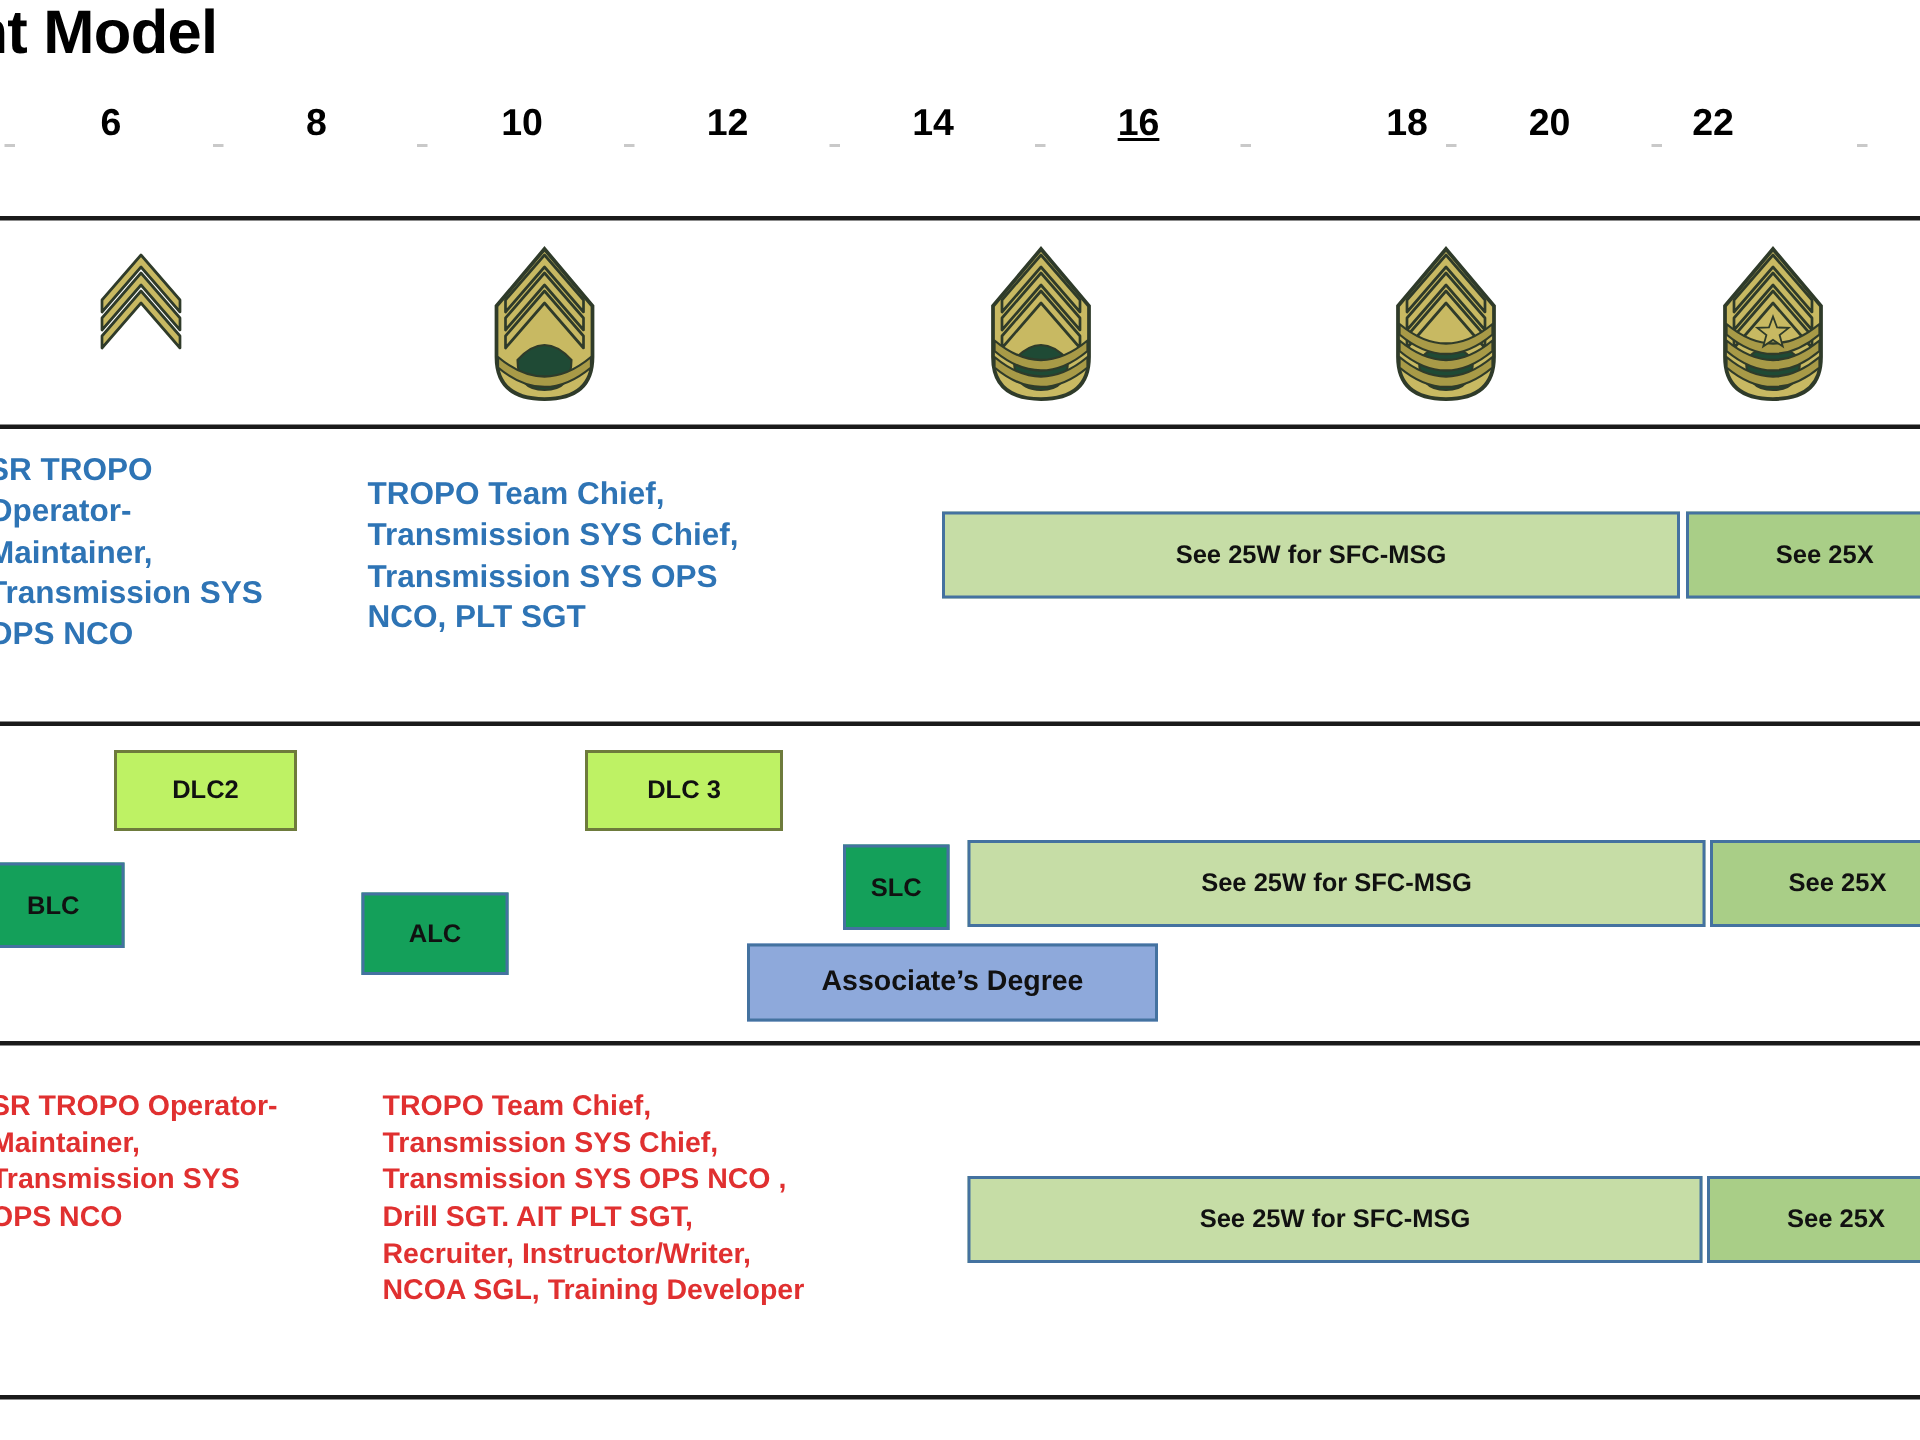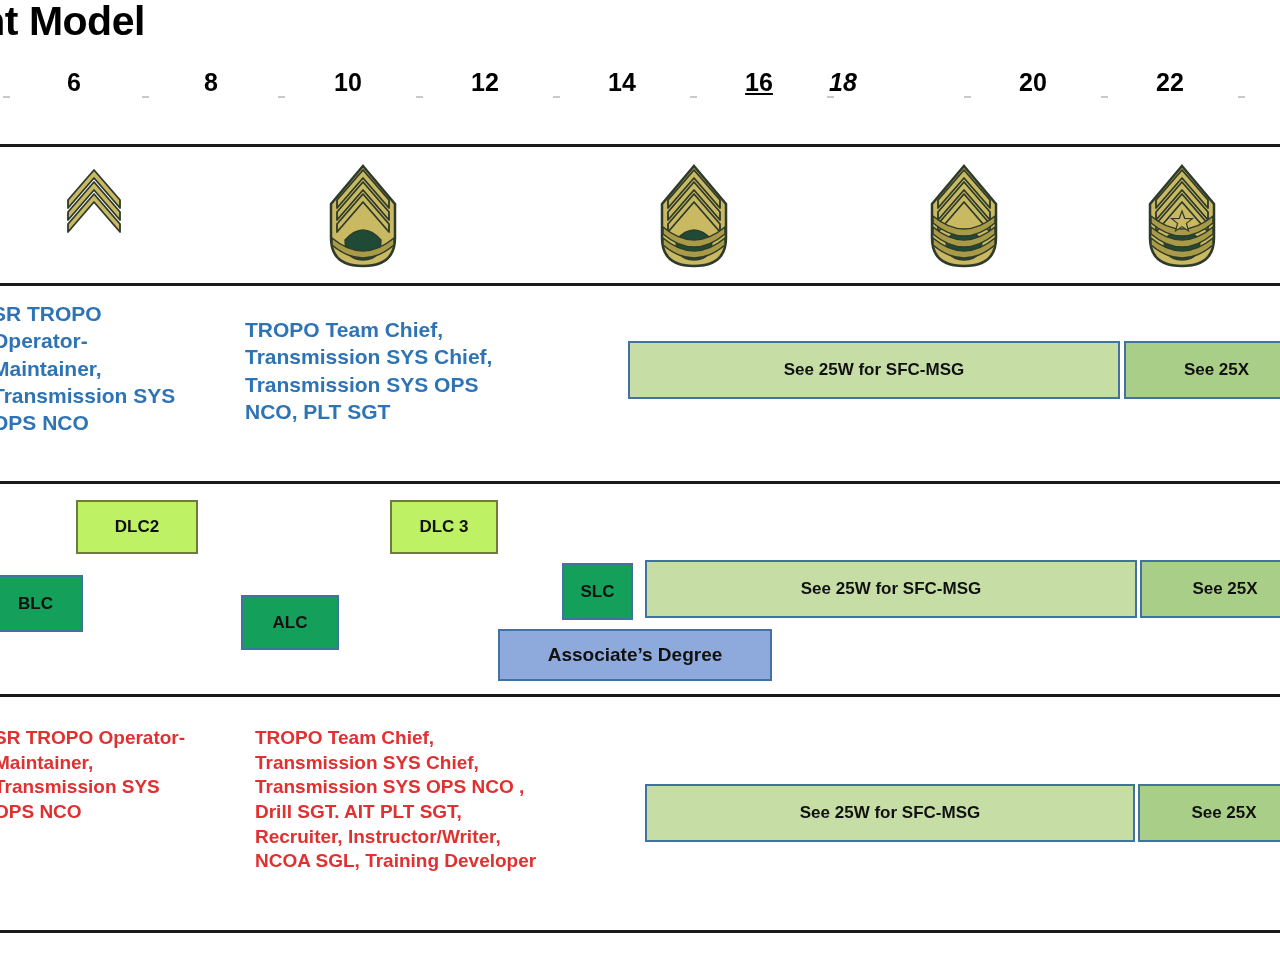--- a/index.html
+++ b/index.html
@@ -72,23 +72,23 @@
 
   <div class="title">ent Model</div>
 
   <div id="axis-layer">
       <div class="axis-label" style="left: 74px;">6</div>
       <div class="axis-label" style="left: 211px;">8</div>
       <div class="axis-label" style="left: 348px;">10</div>
       <div class="axis-label" style="left: 485px;">12</div>
       <div class="axis-label" style="left: 622px;">14</div>
       <div class="axis-label" style="left: 759px; text-decoration: underline;">16</div>
-      <div class="axis-label" style="left: 843px; font-style: italic;">18</div>
+      <div class="axis-label" style="left: 938px;">18</div>
       <div class="axis-label" style="left: 1033px;">20</div>
-      <div class="axis-label" style="left: 1170px;">22</div>
+      <div class="axis-label" style="left: 1142px;">22</div>
       <div class="axis-tick" style="left: 3px;"></div>
       <div class="axis-tick" style="left: 142px;"></div>
       <div class="axis-tick" style="left: 278px;"></div>
       <div class="axis-tick" style="left: 416px;"></div>
       <div class="axis-tick" style="left: 553px;"></div>
       <div class="axis-tick" style="left: 690px;"></div>
       <div class="axis-tick" style="left: 827px;"></div>
       <div class="axis-tick" style="left: 964px;"></div>
       <div class="axis-tick" style="left: 1101px;"></div>
       <div class="axis-tick" style="left: 1238px;"></div>
@@ -173,21 +173,21 @@
       </div>
       <div class="box bar-midgreen" style="left: 1124px; top: 341px; width: 185px; height: 58px;">
         <span class="bar-label">See 25X</span>
       </div>
     </div>
 
   <div id="edu-layer">
       <div class="box box-yellow" style="left: 76px; top: 500px; width: 122px; height: 54px;">
         <span class="bar-label">DLC2</span>
       </div>
-      <div class="box box-yellow" style="left: 390px; top: 500px; width: 108px; height: 54px;">
+      <div class="box box-yellow" style="left: 390px; top: 500px; width: 132px; height: 54px;">
         <span class="bar-label">DLC 3</span>
       </div>
       <div class="box bar-lightgreen" style="left: 645px; top: 560px; width: 492px; height: 58px;">
         <span class="bar-label">See 25W for SFC-MSG</span>
       </div>
       <div class="box bar-midgreen" style="left: 1140px; top: 560px; width: 170px; height: 58px;">
         <span class="bar-label">See 25X</span>
       </div>
       <div class="box box-green" style="left: -12px; top: 575px; width: 95px; height: 57px;">
         <span class="bar-label">BLC</span>

